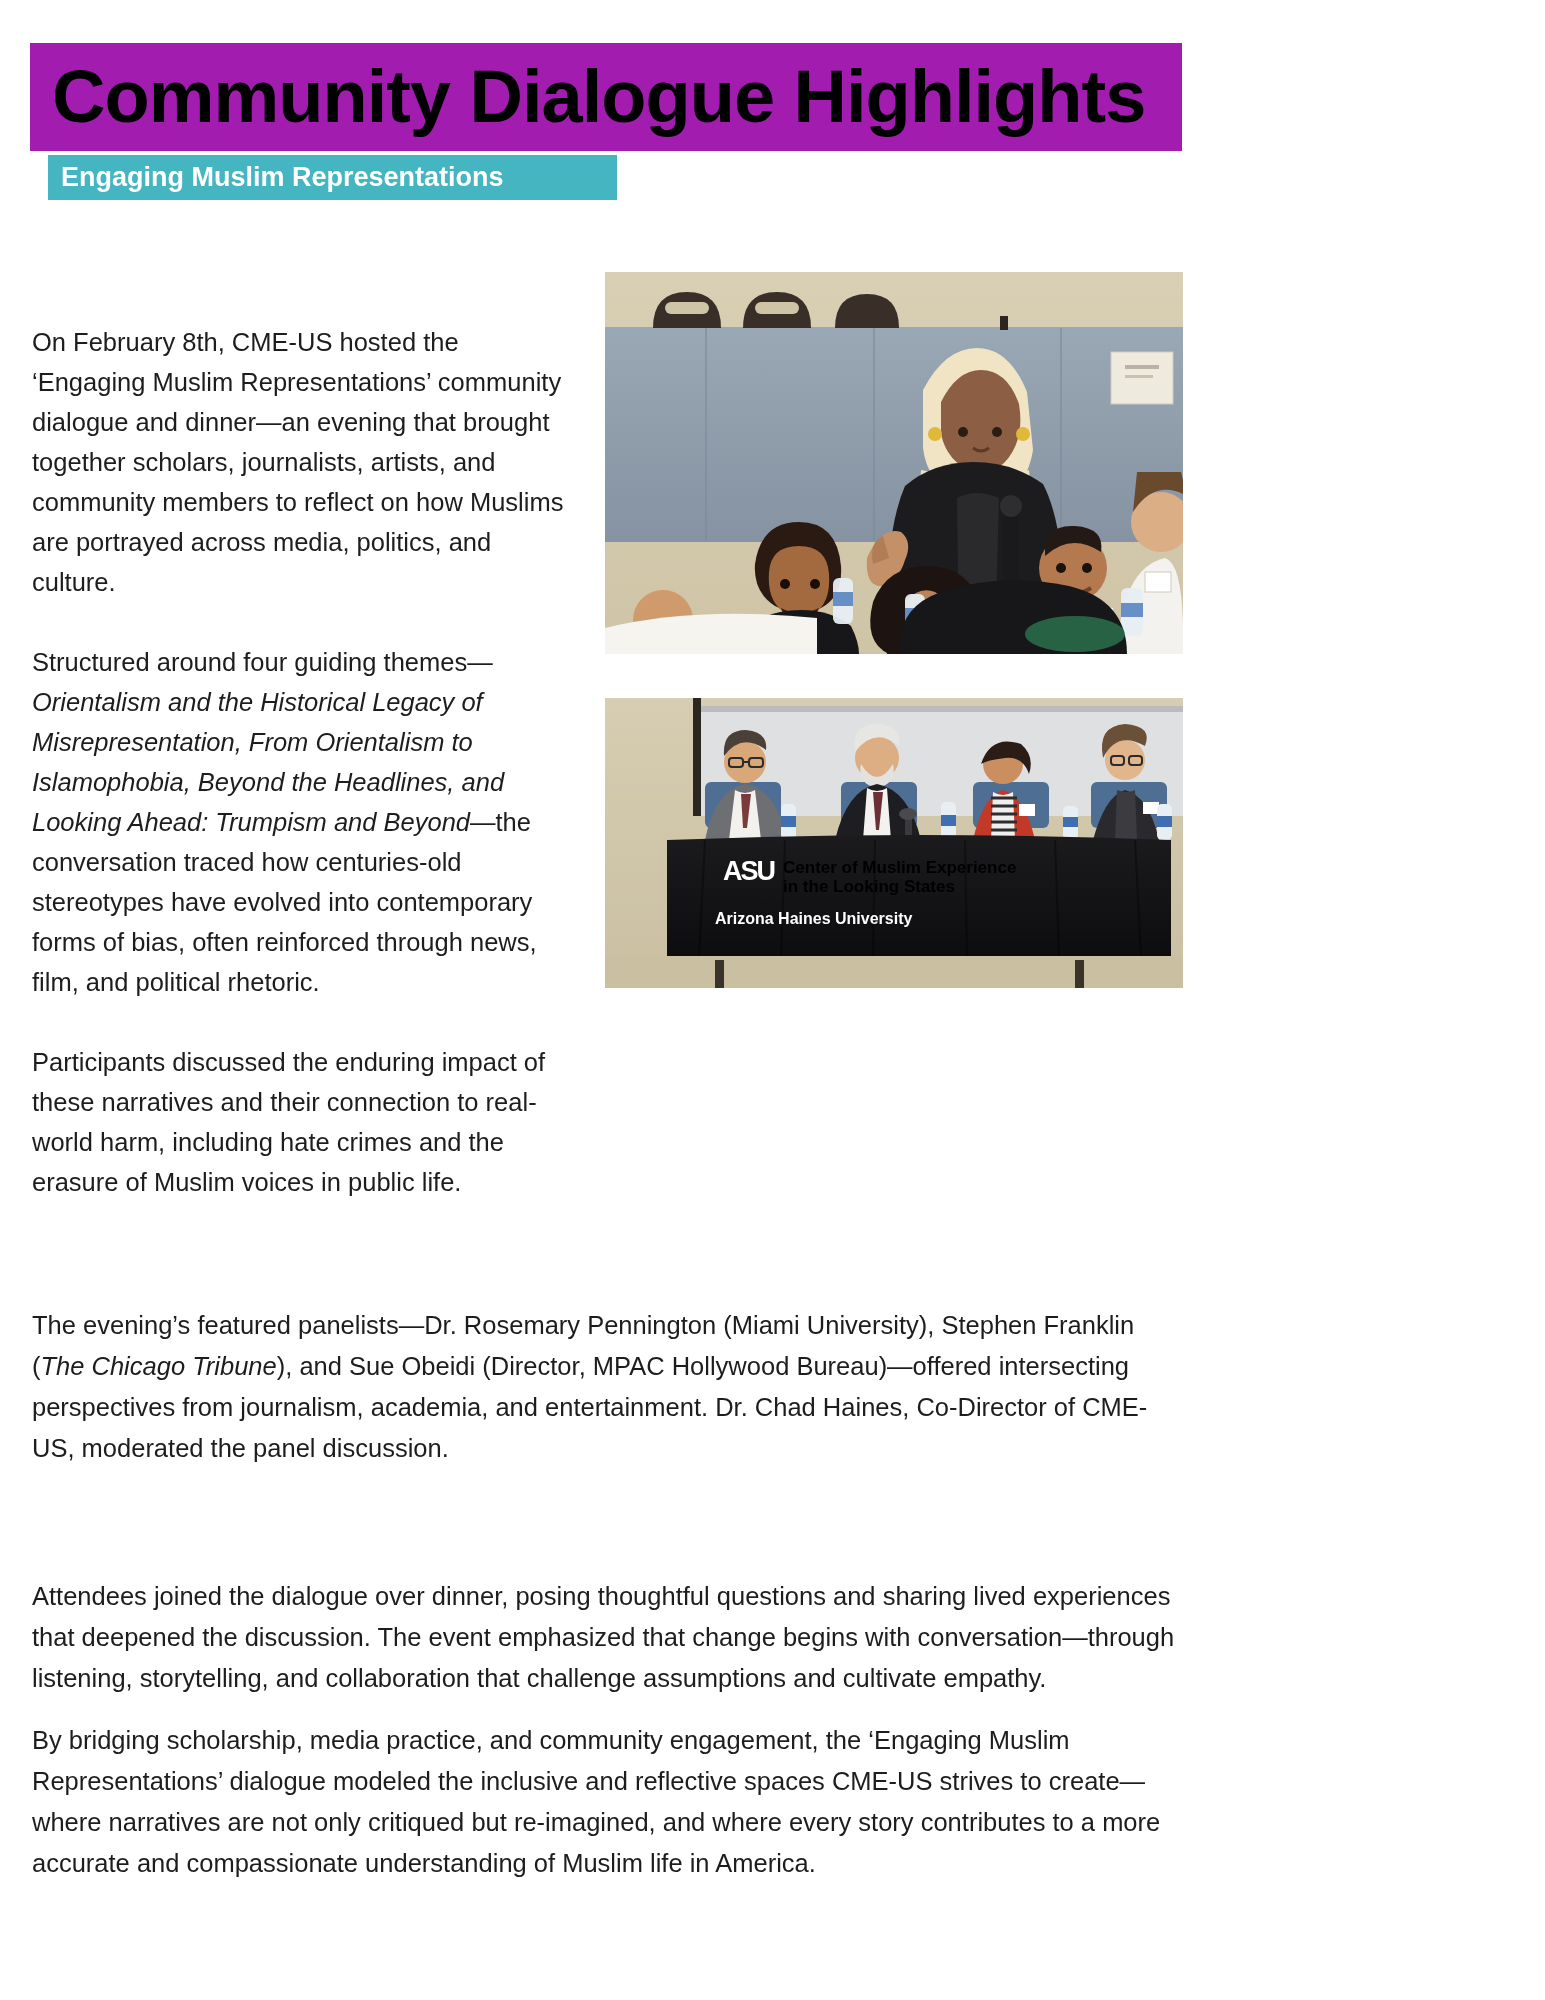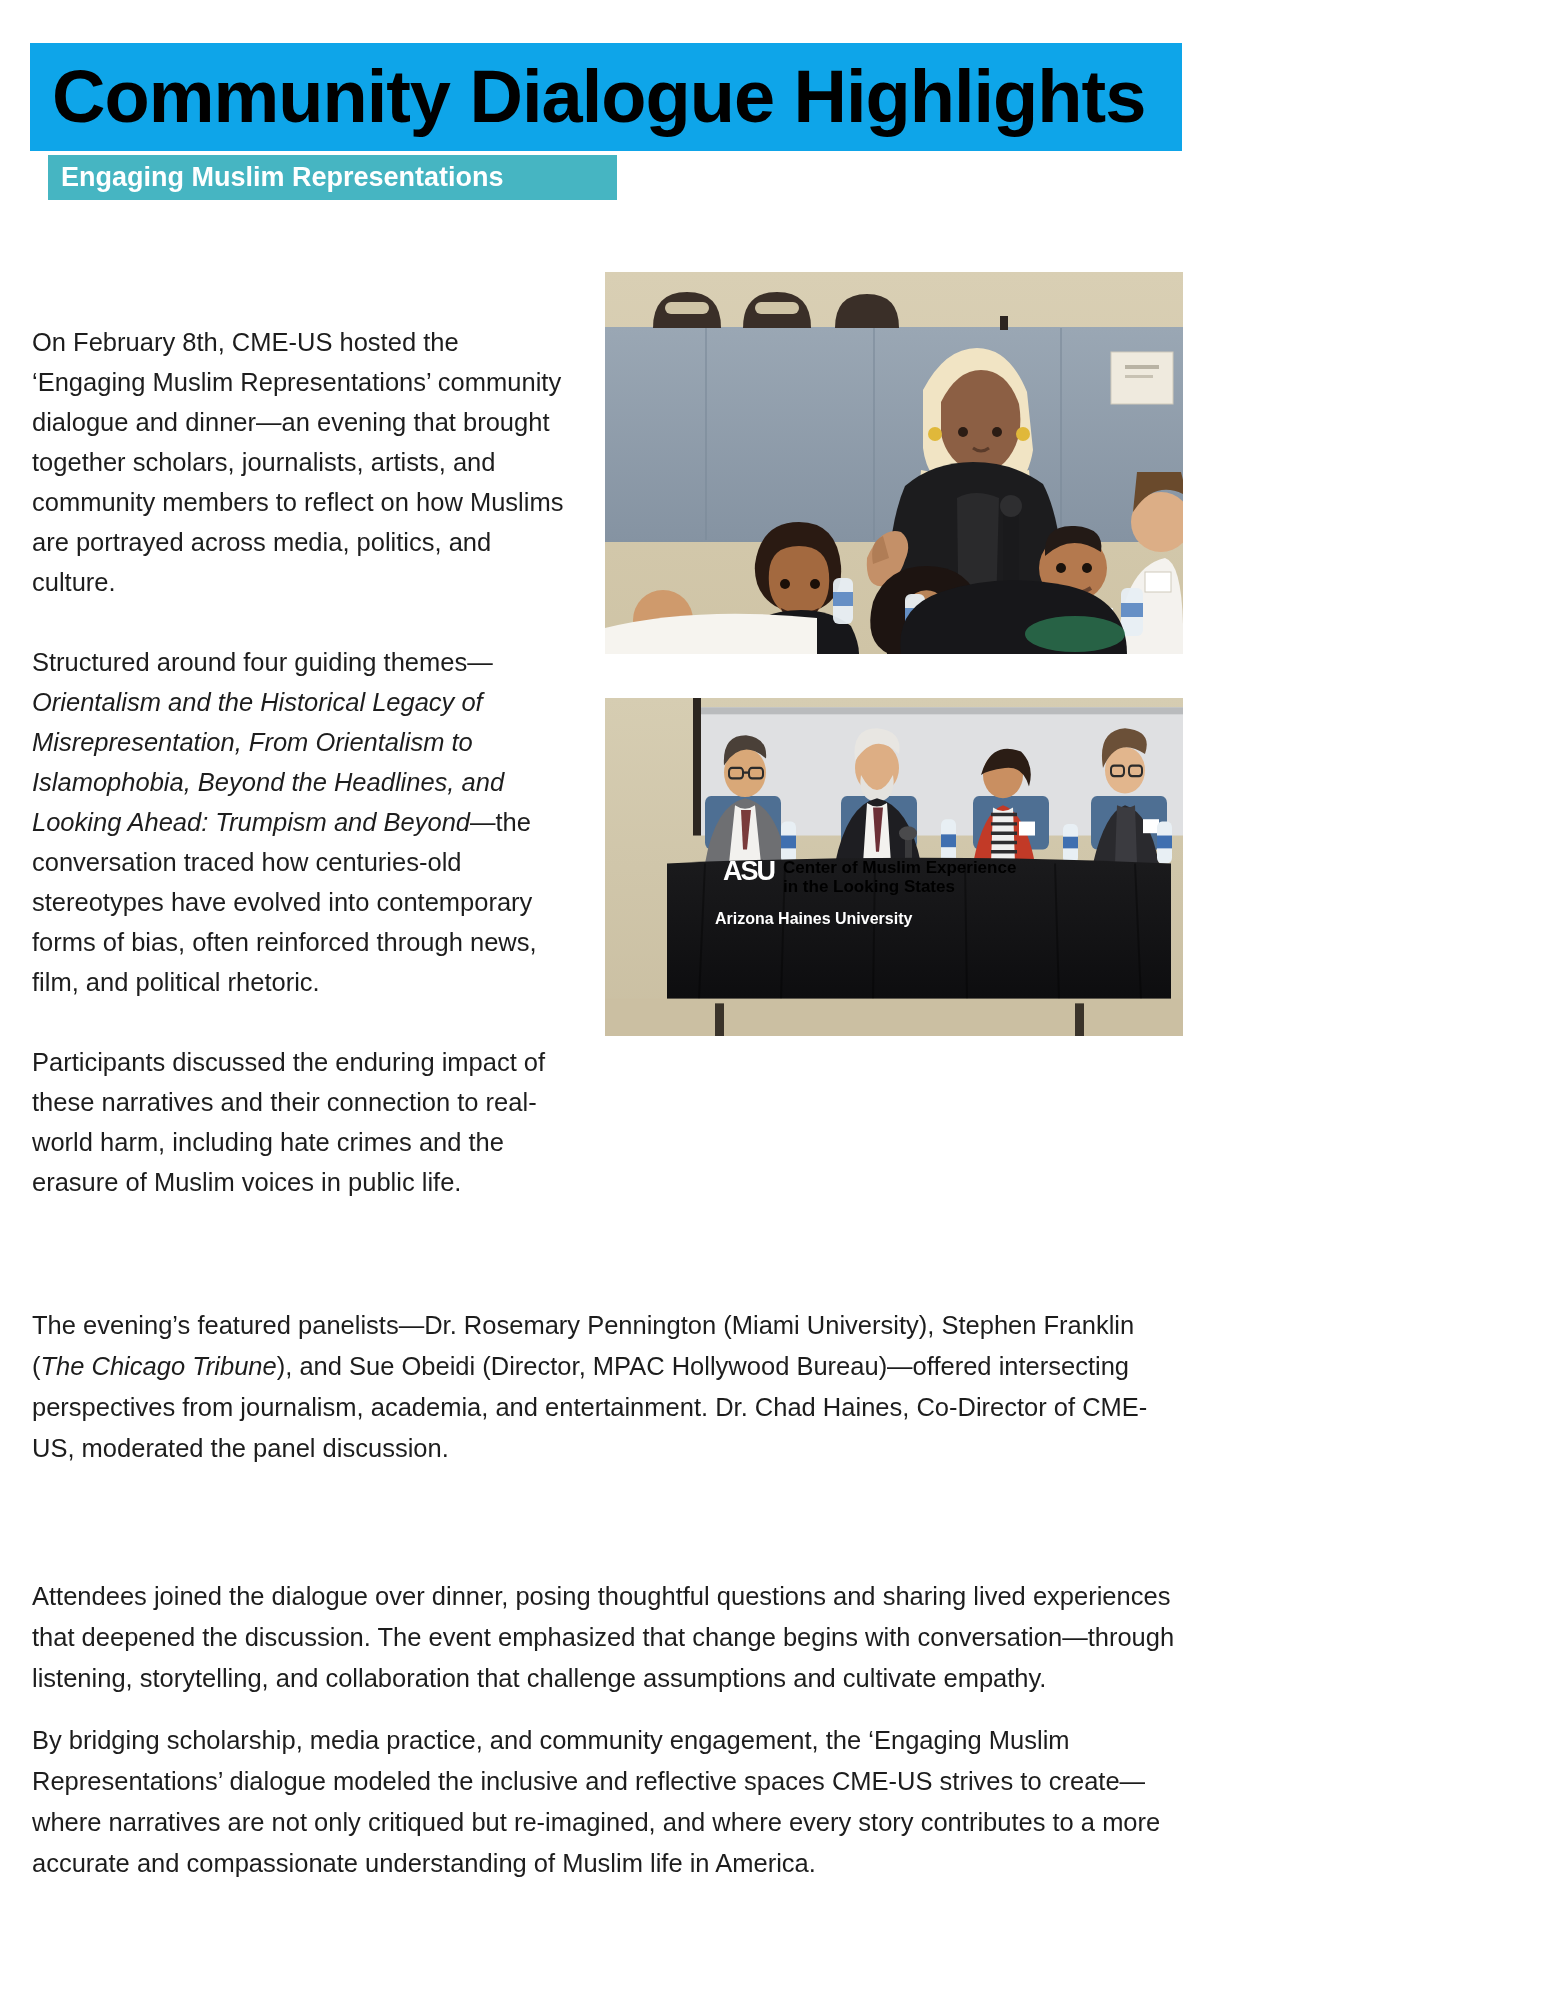--- a/index.html
+++ b/index.html
@@ -9,21 +9,21 @@
     font-family:"Liberation Sans", sans-serif;
     color:#1a1a1a;
     overflow:hidden;
     position:relative;
   }
   .page{position:relative;width:1545px;height:2000px;}
 
   
   .title-banner{
     position:absolute;left:30px;top:43px;width:1152px;height:108px;
-    background:#0ea5e9;
+    background:#a21caf;
     display:flex;align-items:center;
   }
   .title-banner h1{
     margin:0;padding:0 0 0 22px;
     font-size:74px;line-height:1;
     font-weight:bold;color:#000000;
     letter-spacing:-1px;
     white-space:nowrap;
   }
   .subtitle-banner{
@@ -52,21 +52,21 @@
     font-size:25.5px;line-height:41px;color:#1d1d1d;
   }
   .fullwidth p{margin:0 0 38px 0;}
   .fw1{top:1305px;}
   .fw2{top:1576px;}
   .fw3{top:1720px;}
 
   
   .photo{position:absolute;overflow:hidden;background:#9aa0a6;}
   .photo-top{left:605px;top:272px;width:578px;height:382px;}
-  .photo-bottom{left:605px;top:698px;width:578px;height:338px;}
+  .photo-bottom{left:605px;top:698px;width:578px;height:290px;}
 
   .ph-svg{display:block;width:100%;height:100%;}
 
   
   .asu-wrap{
     position:absolute;left:118px;top:160px;
     display:flex;align-items:flex-start;gap:9px;
     color:#f2f2f2;
   }
   .asu-mark{

